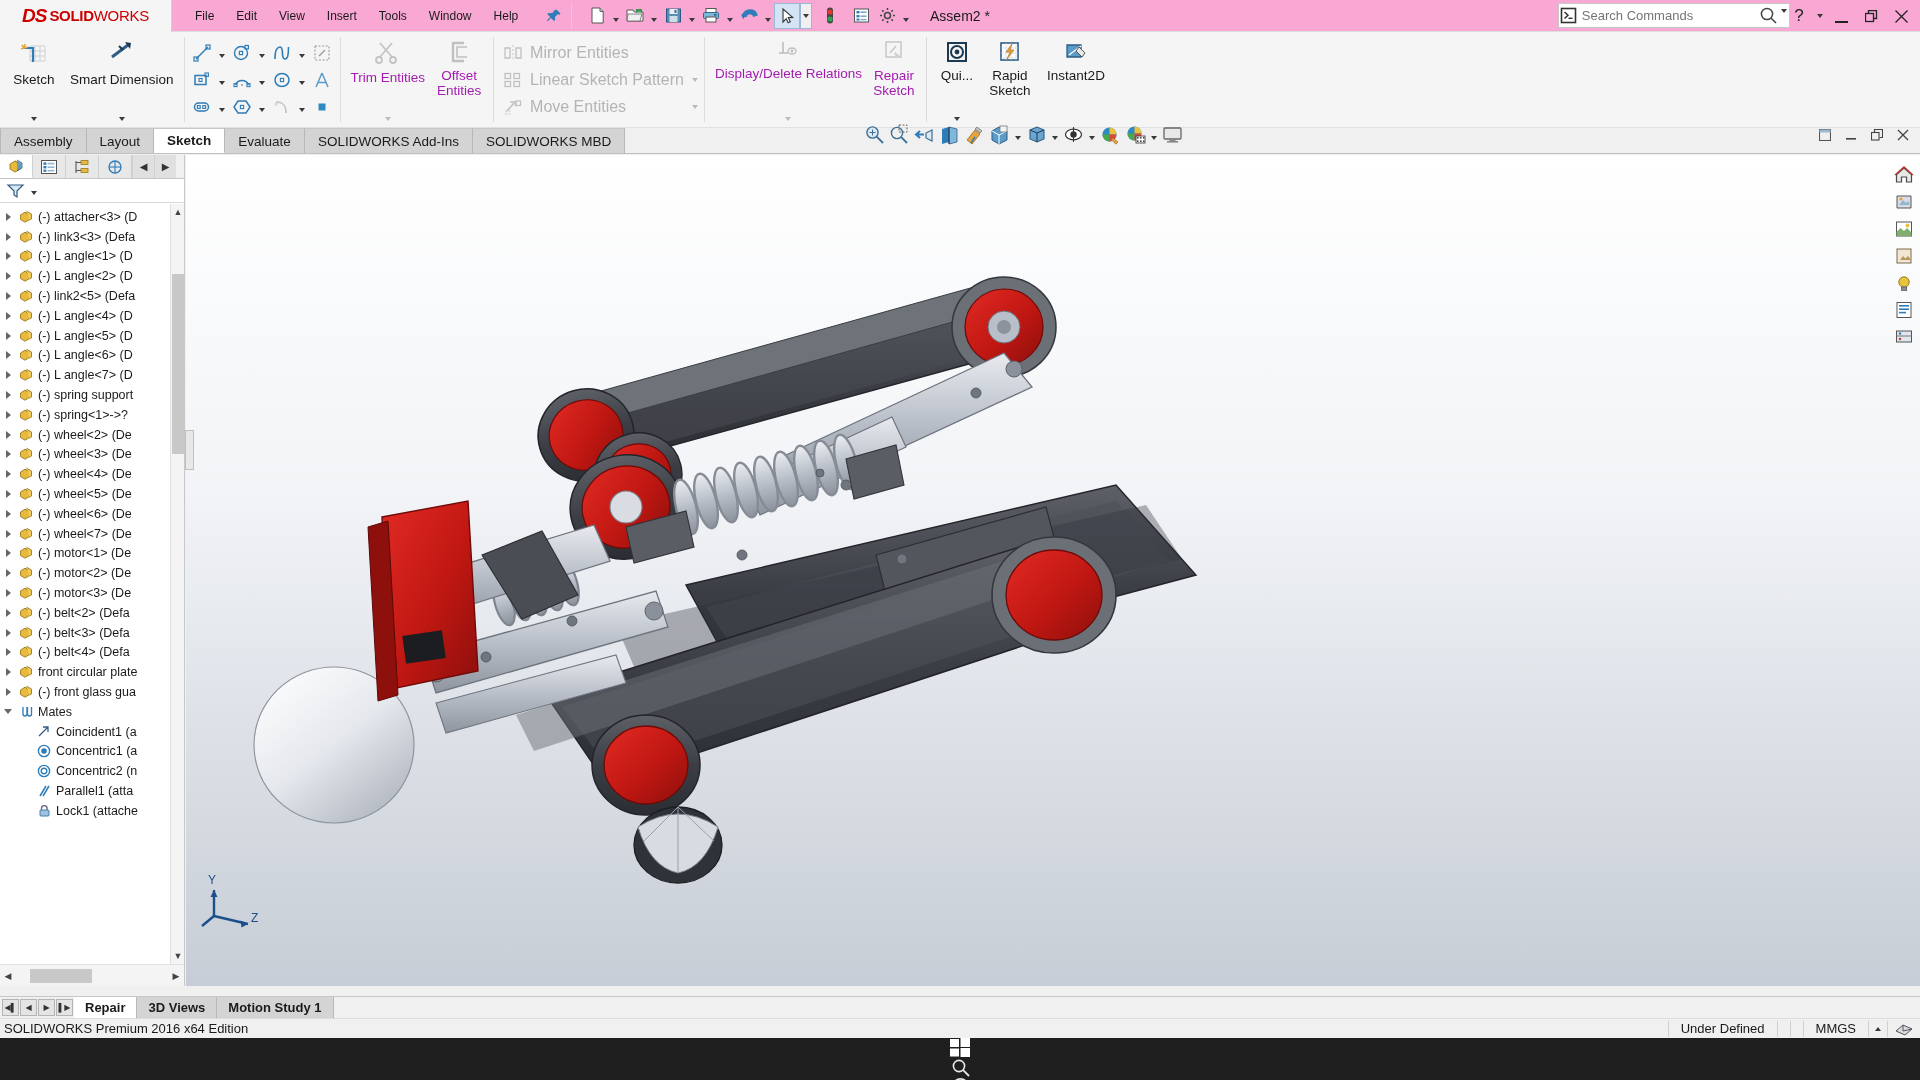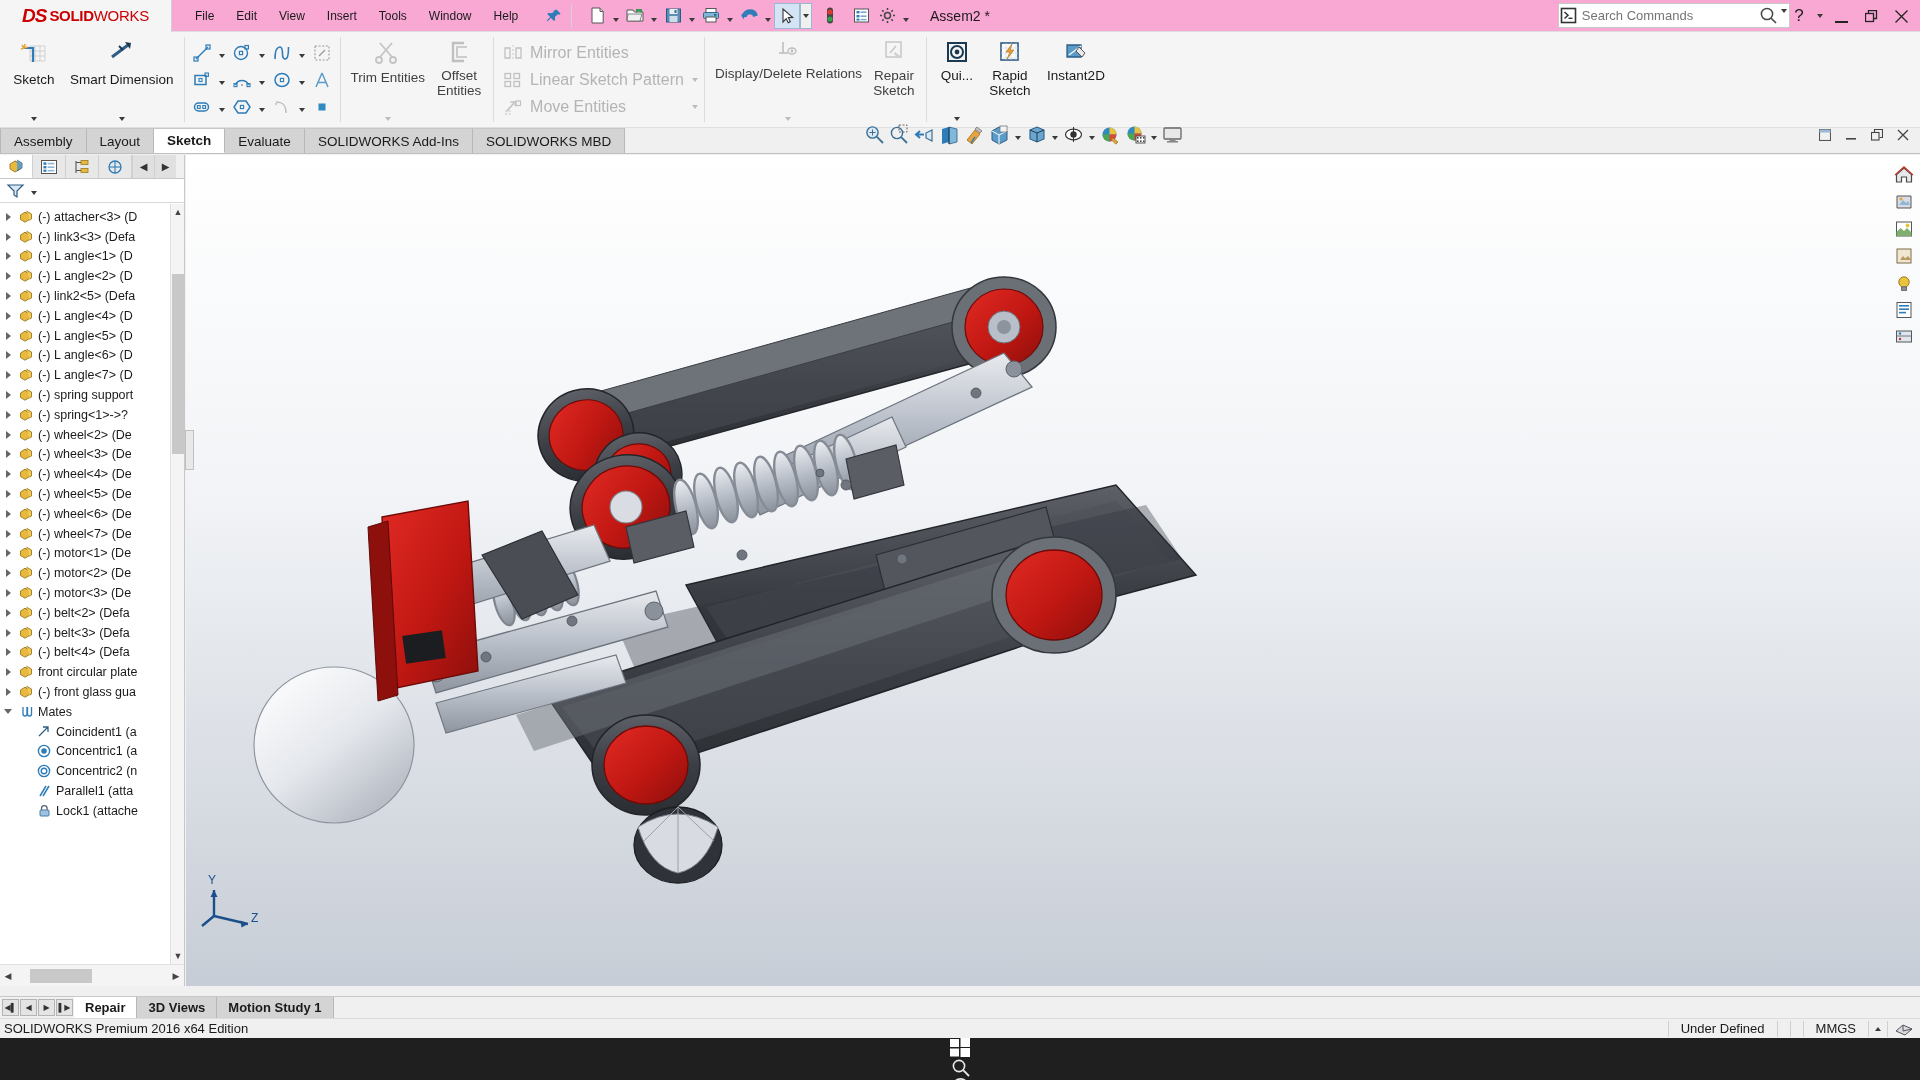--- a/index.html
+++ b/index.html
@@ -72,21 +72,21 @@
     background: #f5f5f5; display: flex; align-items: stretch;
     border-bottom: 1px solid #e0e0e0;
   }
   .rgroup { display: flex; align-items: stretch; padding: 0 3px; }
   .rsep { width: 1px; background: #dcdcdc; margin: 5px 2px; }
   .big-btn {
     width: 62px; display: flex; flex-direction: column; align-items: center;
     padding-top: 7px; cursor: default;
   }
   .big-btn .lbl { font-size: 13.5px; color: #1a1a1a; text-align: center; line-height: 15px; margin-top: 3px;}
-  .big-btn .lbl.dim { color: #404040; }
+  .big-btn .lbl.dim { color: #a21caf; }
   .big-btn .drop { margin-top: auto; margin-bottom: 6px; }
   .big-btn.wide { width: auto; min-width: 78px; padding-left:5px;padding-right:5px; }
 
   .minigrid { display: flex; flex-direction: column; justify-content: center; padding: 4px 2px; }
   .minirow { display: flex; align-items: center; height: 27px; }
   .mini-btn { width: 27px; height: 25px; display:flex;align-items:center;justify-content:center; cursor: default;}
   .mini-drop { width: 13px; height: 25px; display:flex;align-items:flex-end;justify-content:center;padding-bottom:7px;}
 
   .txtcol { display:flex; flex-direction:column; justify-content:center; padding: 4px 0; }
   .txtrow { display:flex; align-items:center; height: 27px; padding: 0 4px; cursor: default; }

